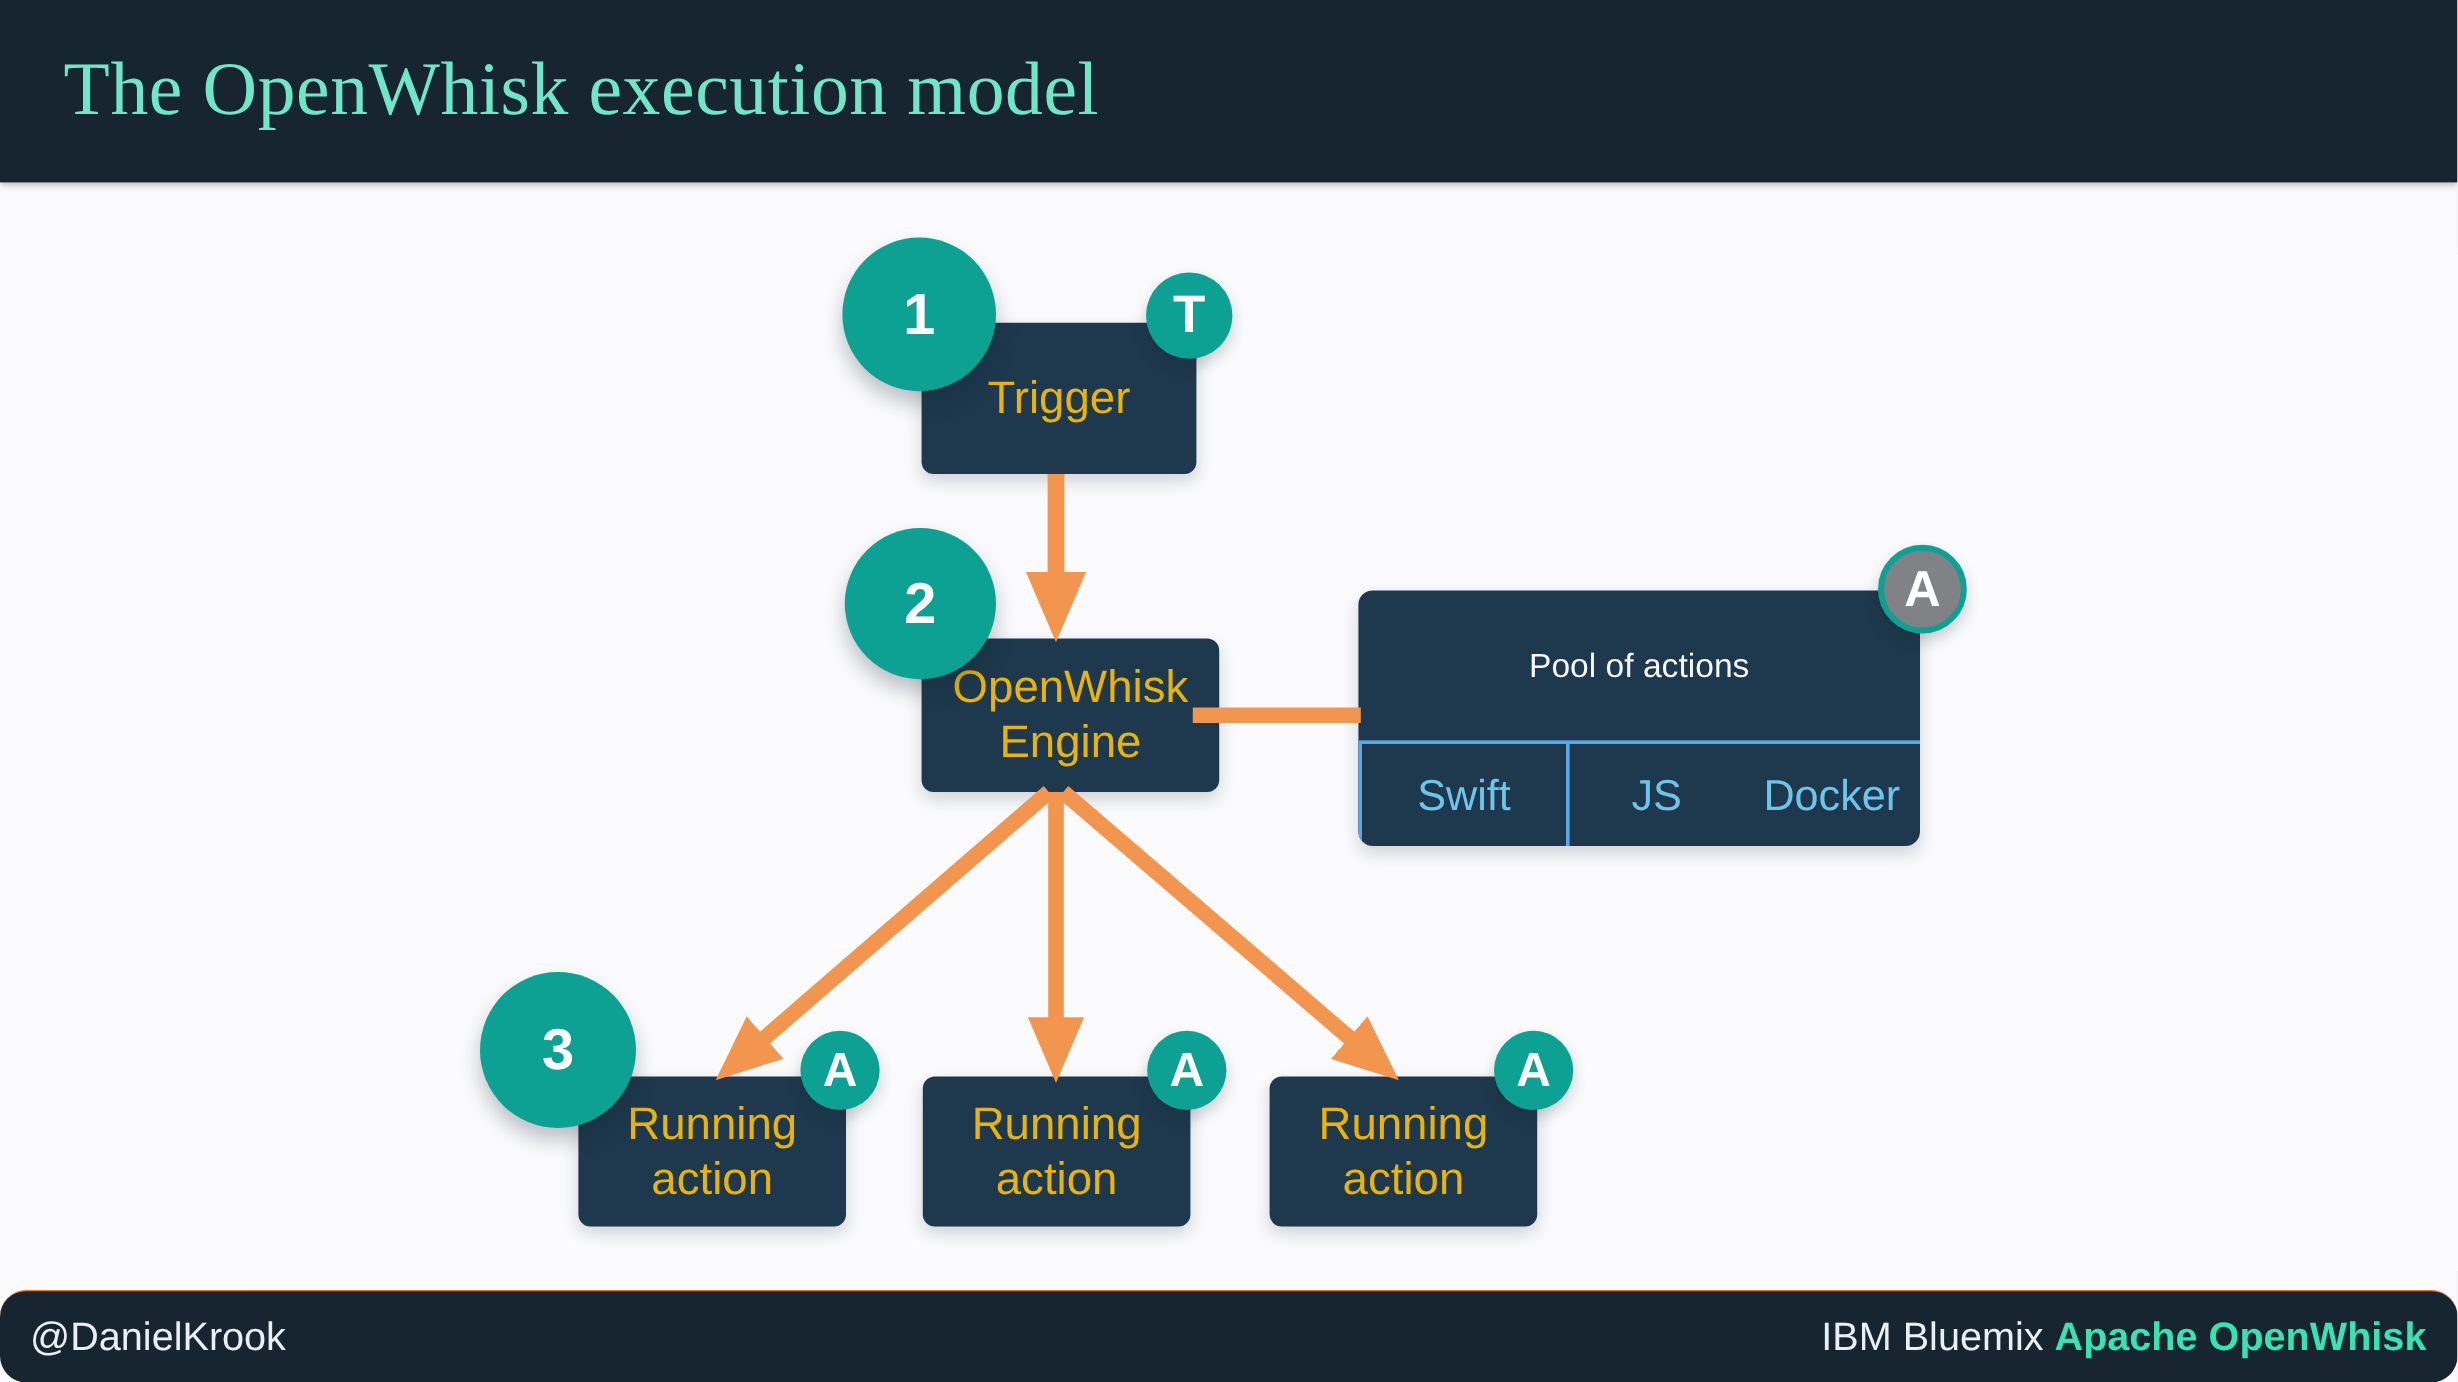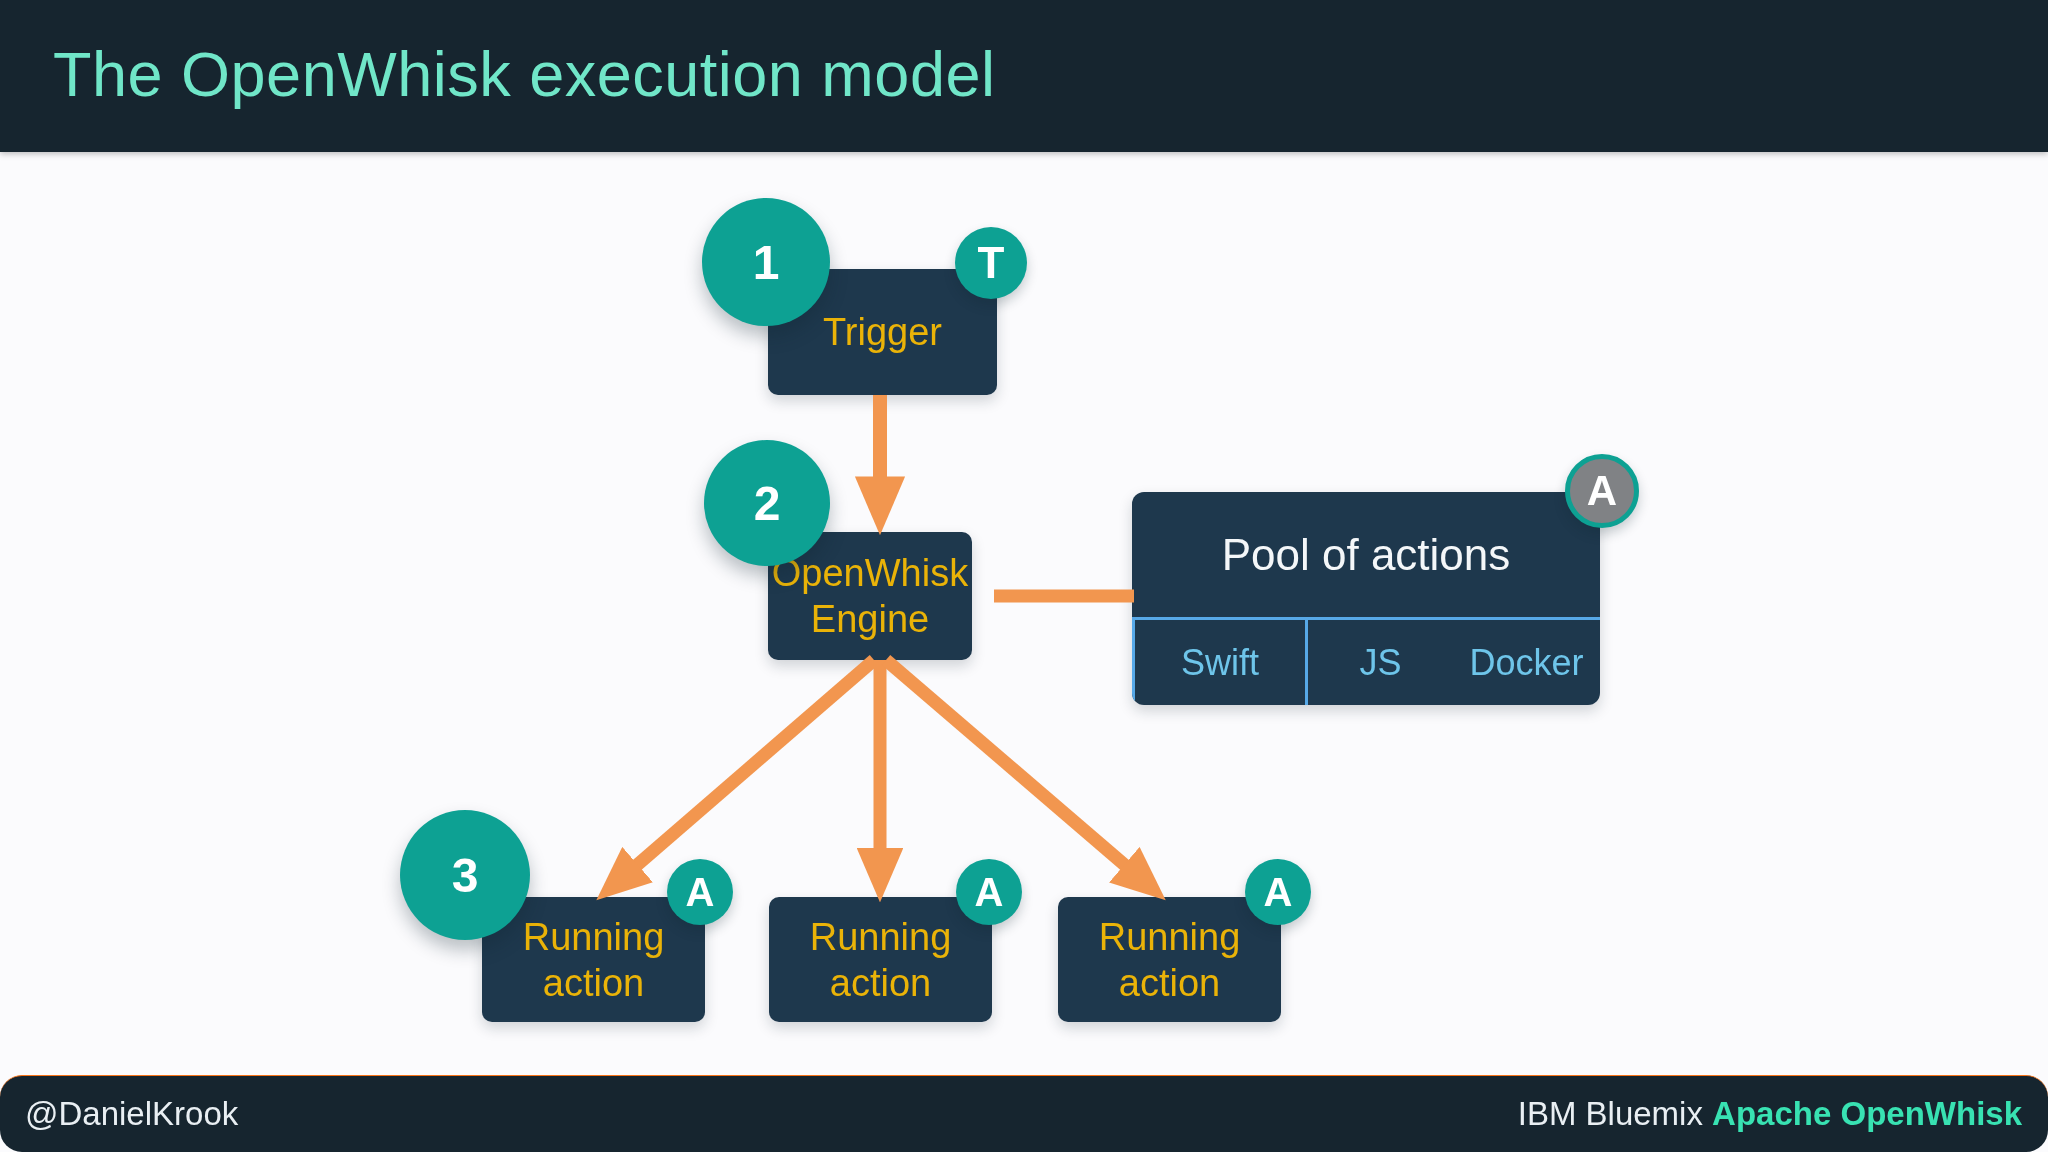--- a/index.html
+++ b/index.html
@@ -12,20 +12,21 @@
   .hdr{
     position:absolute;left:0;top:0;width:100%;height:152px;
     background:var(--bar-bg,#16252f);
     display:flex;align-items:center;
     box-shadow:0 2px 6px rgba(0,0,0,.25);
     z-index:20;
   }
   .hdr h1{
     margin:0 0 4px 53px;font-size:63px;font-weight:300;letter-spacing:.5px;
     color:var(--title-teal,#70e6c8);
+    font-family:Liberation Serif, serif;
   }
   .ftr{
     position:absolute;left:0;bottom:0;width:100%;height:77px;
     background:var(--bar-bg,#16252f);
     border-top:1px solid #f97316;
     display:flex;align-items:center;justify-content:space-between;
     box-sizing:border-box;padding:0 26px 0 25px;
     z-index:20;
     border-radius:22px;
   }
@@ -37,34 +38,34 @@
   .canvas svg{position:absolute;left:0;top:0;z-index:5;}
   
   .node{
     position:absolute;background:var(--box-navy,#1e384d);border-radius:10px;
     display:flex;align-items:center;justify-content:center;text-align:center;
     color:#eab308;font-size:38px;line-height:46px;white-space:pre-line;
     box-shadow:0 6px 14px rgba(15,35,45,.18);
     z-index:1;
   }
   .n-trigger{left:768px;top:117px;width:229px;height:126px;}
-  .n-engine {left:768px;top:380px;width:204px;height:128px;}
+  .n-engine {left:768px;top:380px;width:248px;height:128px;}
   .n-run1{left:482px;top:745px;width:223px;height:125px;}
   .n-run2{left:769px;top:745px;width:223px;height:125px;}
   .n-run3{left:1058px;top:745px;width:223px;height:125px;}
   
   .n-pool{
     position:absolute;left:1132px;top:340px;width:468px;height:213px;
     background:var(--box-navy,#1e384d);border-radius:12px;
     box-shadow:0 6px 14px rgba(15,35,45,.18);
     display:flex;flex-direction:column;z-index:1;overflow:hidden;
   }
   .pool-title{
     flex:1;display:flex;align-items:center;justify-content:center;
-    color:#f4f7f9;font-size:44px;
+    color:#f4f7f9;font-size:28px;
   }
   .pool-row{
     height:85px;display:flex;border-top:3px solid var(--divider-blue,#57a9e8);
   }
   .pool-cell{
     display:flex;align-items:center;justify-content:center;
     color:var(--light-blue,#6ec5ea);font-size:36px;
   }
   .pool-cell.js{width:145px;}
   .pool-cell.swift{width:176px;border-left:3px solid var(--divider-blue,#57a9e8);border-right:3px solid var(--divider-blue,#57a9e8);box-sizing:border-box;}

